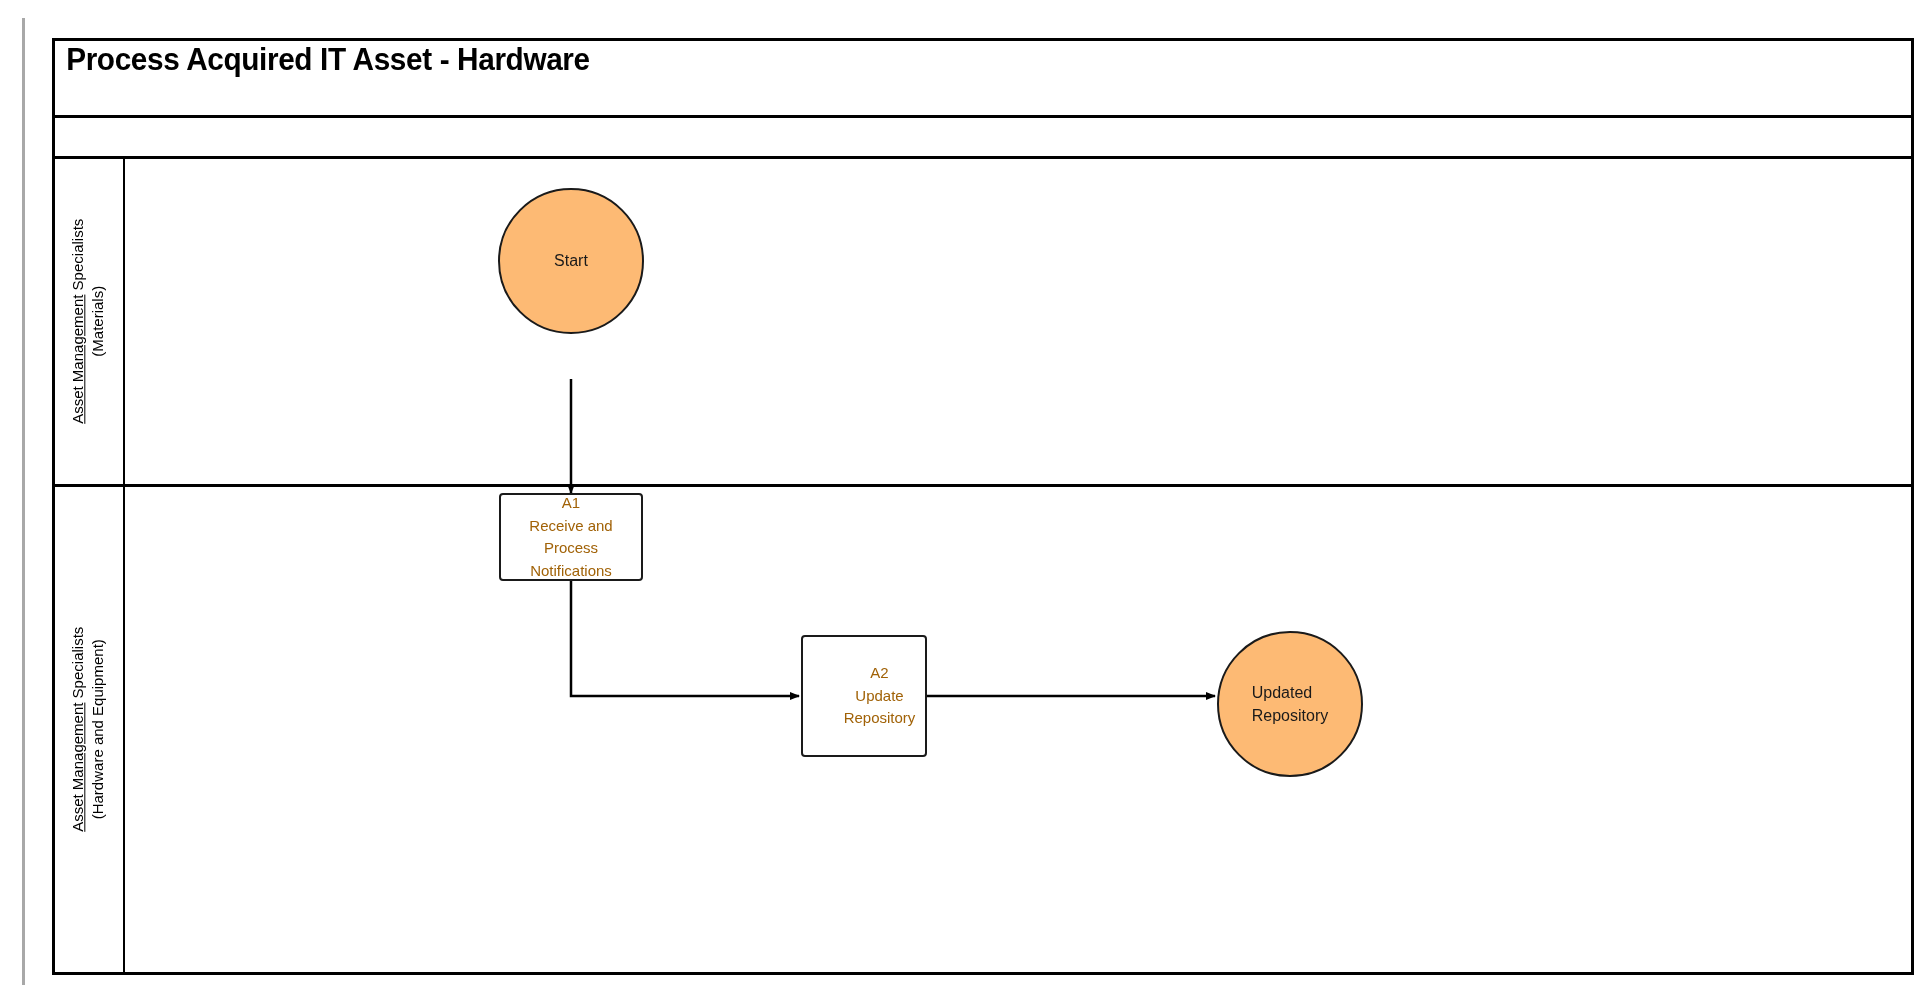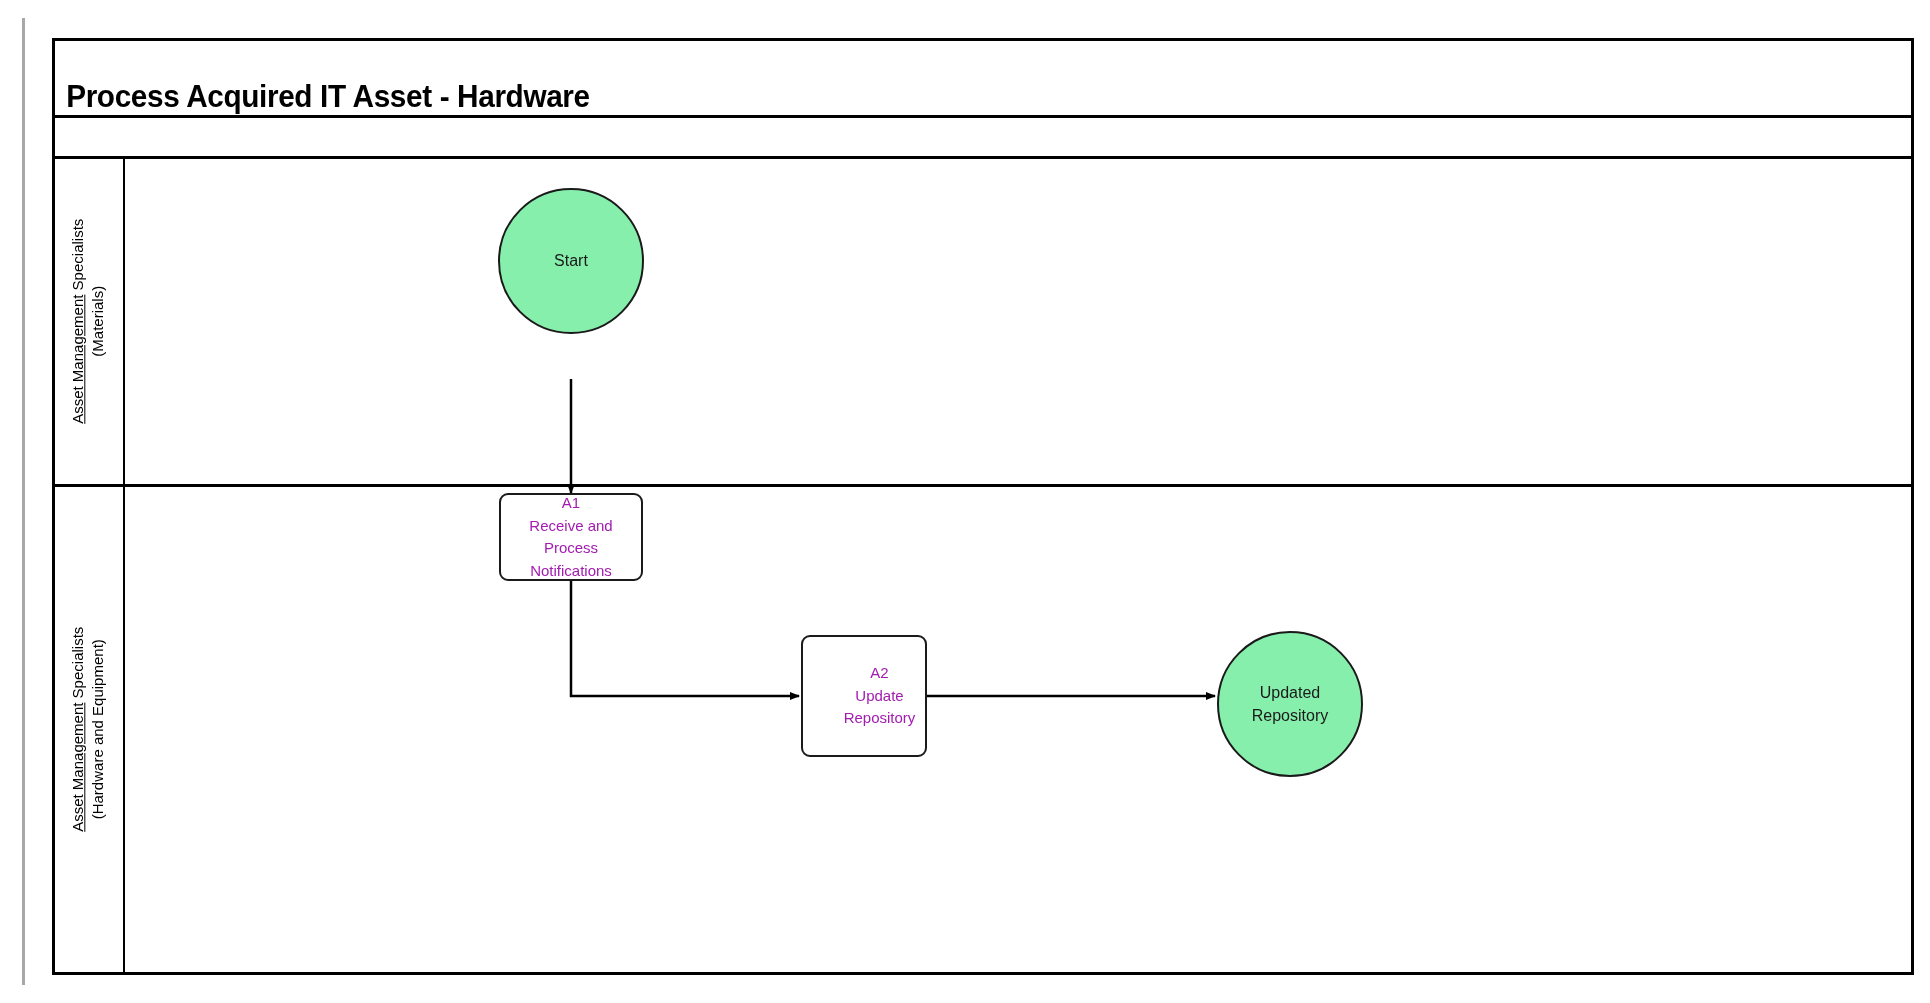--- a/index.html
+++ b/index.html
@@ -41,21 +41,21 @@
   }
   
   .title-band {
     position: absolute;
     left: 0; top: 0;
     width: 100%;
     height: 77px;
     border-bottom: 3px solid #000000;
     box-sizing: border-box;
     display: flex;
-    align-items: flex-end;
+    align-items: flex-start;
   }
   .pool-title {
     font-size: 32px;
     font-weight: bold;
     letter-spacing: -0.4px;
     color: #000000;
     padding-left: 12px;
     font-family: "Liberation Sans", sans-serif;
     transform: scaleX(0.93);
     transform-origin: left center;
@@ -126,41 +126,40 @@
     width: 1862px;
     height: 937px;
     pointer-events: none;
   }
   .flow-layer > * { pointer-events: auto; }
 
   .node-circle {
     position: absolute;
     border: 2px solid #1a1a1a;
     border-radius: 50%;
-    background: #86efac;
+    background: #fdba74;
     display: flex;
     align-items: center;
     justify-content: center;
-    text-align: center;
     font-size: 16px;
     color: #1a1a1a;
     line-height: 1.45;
     box-sizing: border-box;
   }
   .node-box {
     position: absolute;
     border: 2px solid #1a1a1a;
-    border-radius: 9px;
+    border-radius: 4px;
     background: #ffffff;
     display: flex;
     align-items: center;
     justify-content: center;
     text-align: center;
     font-size: 15px;
-    color: #a21caf;
+    color: #a16207;
     line-height: 1.5;
     box-sizing: border-box;
   }
   .node-label { display: block; white-space: pre-line; }
 
   svg.connectors {
     position: absolute;
     left: 0; top: 0;
     width: 1862px;
     height: 937px;

